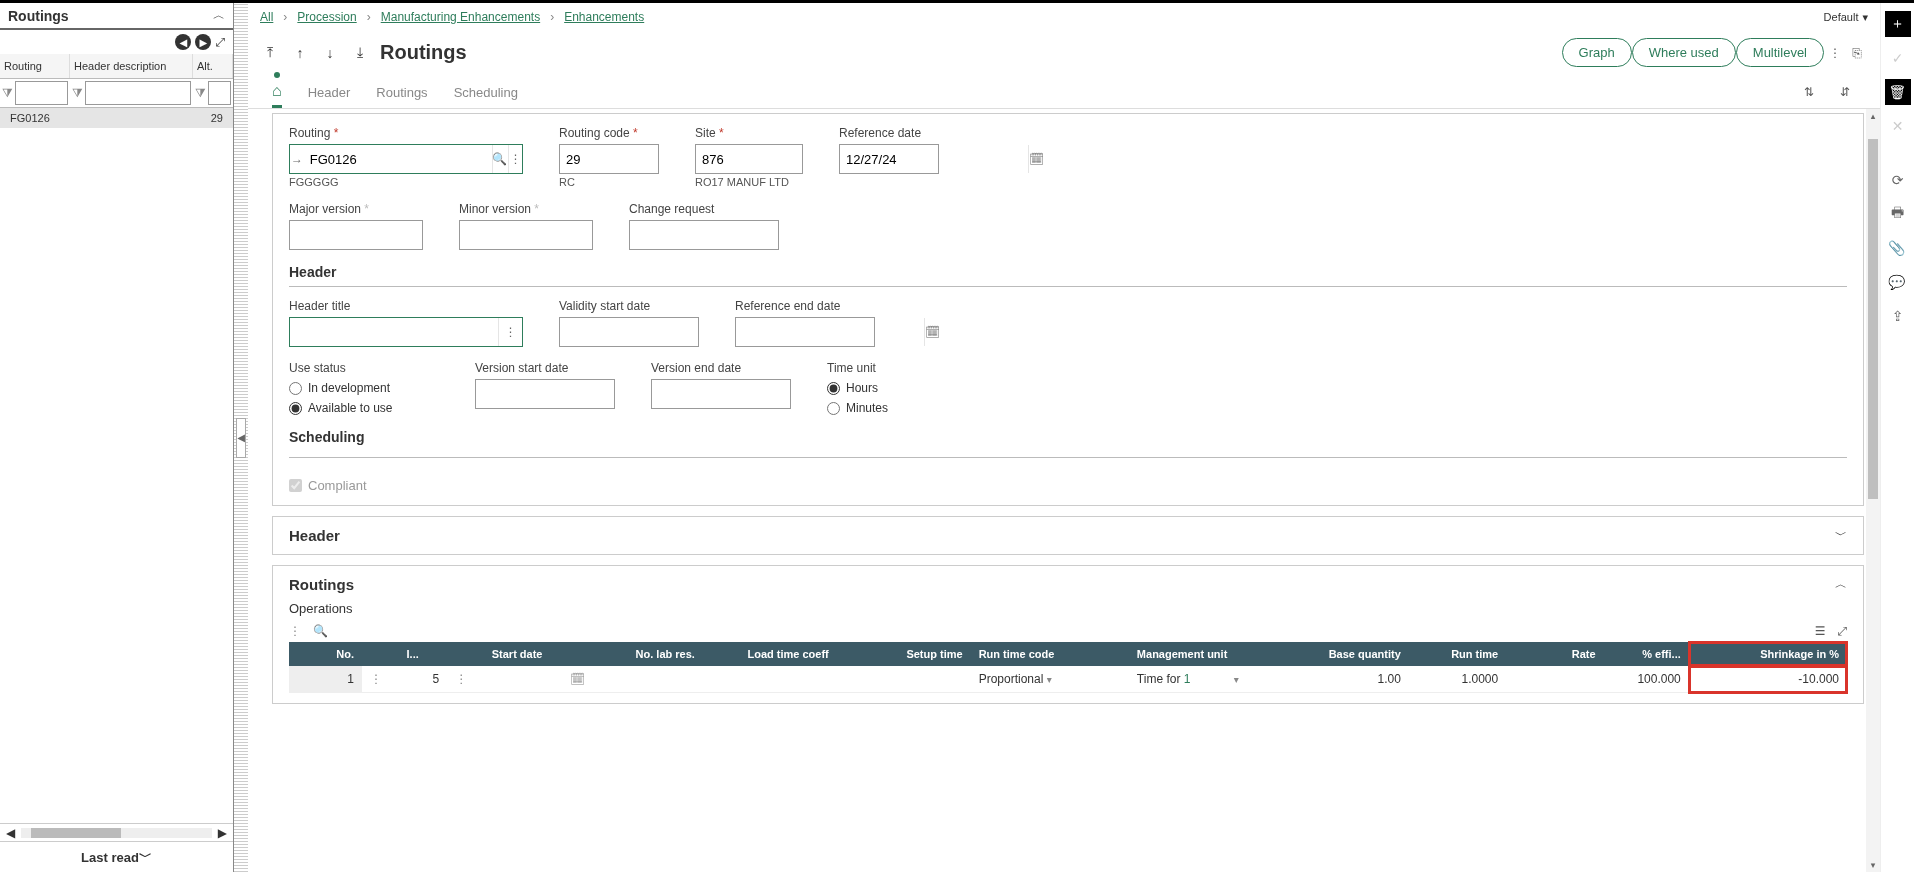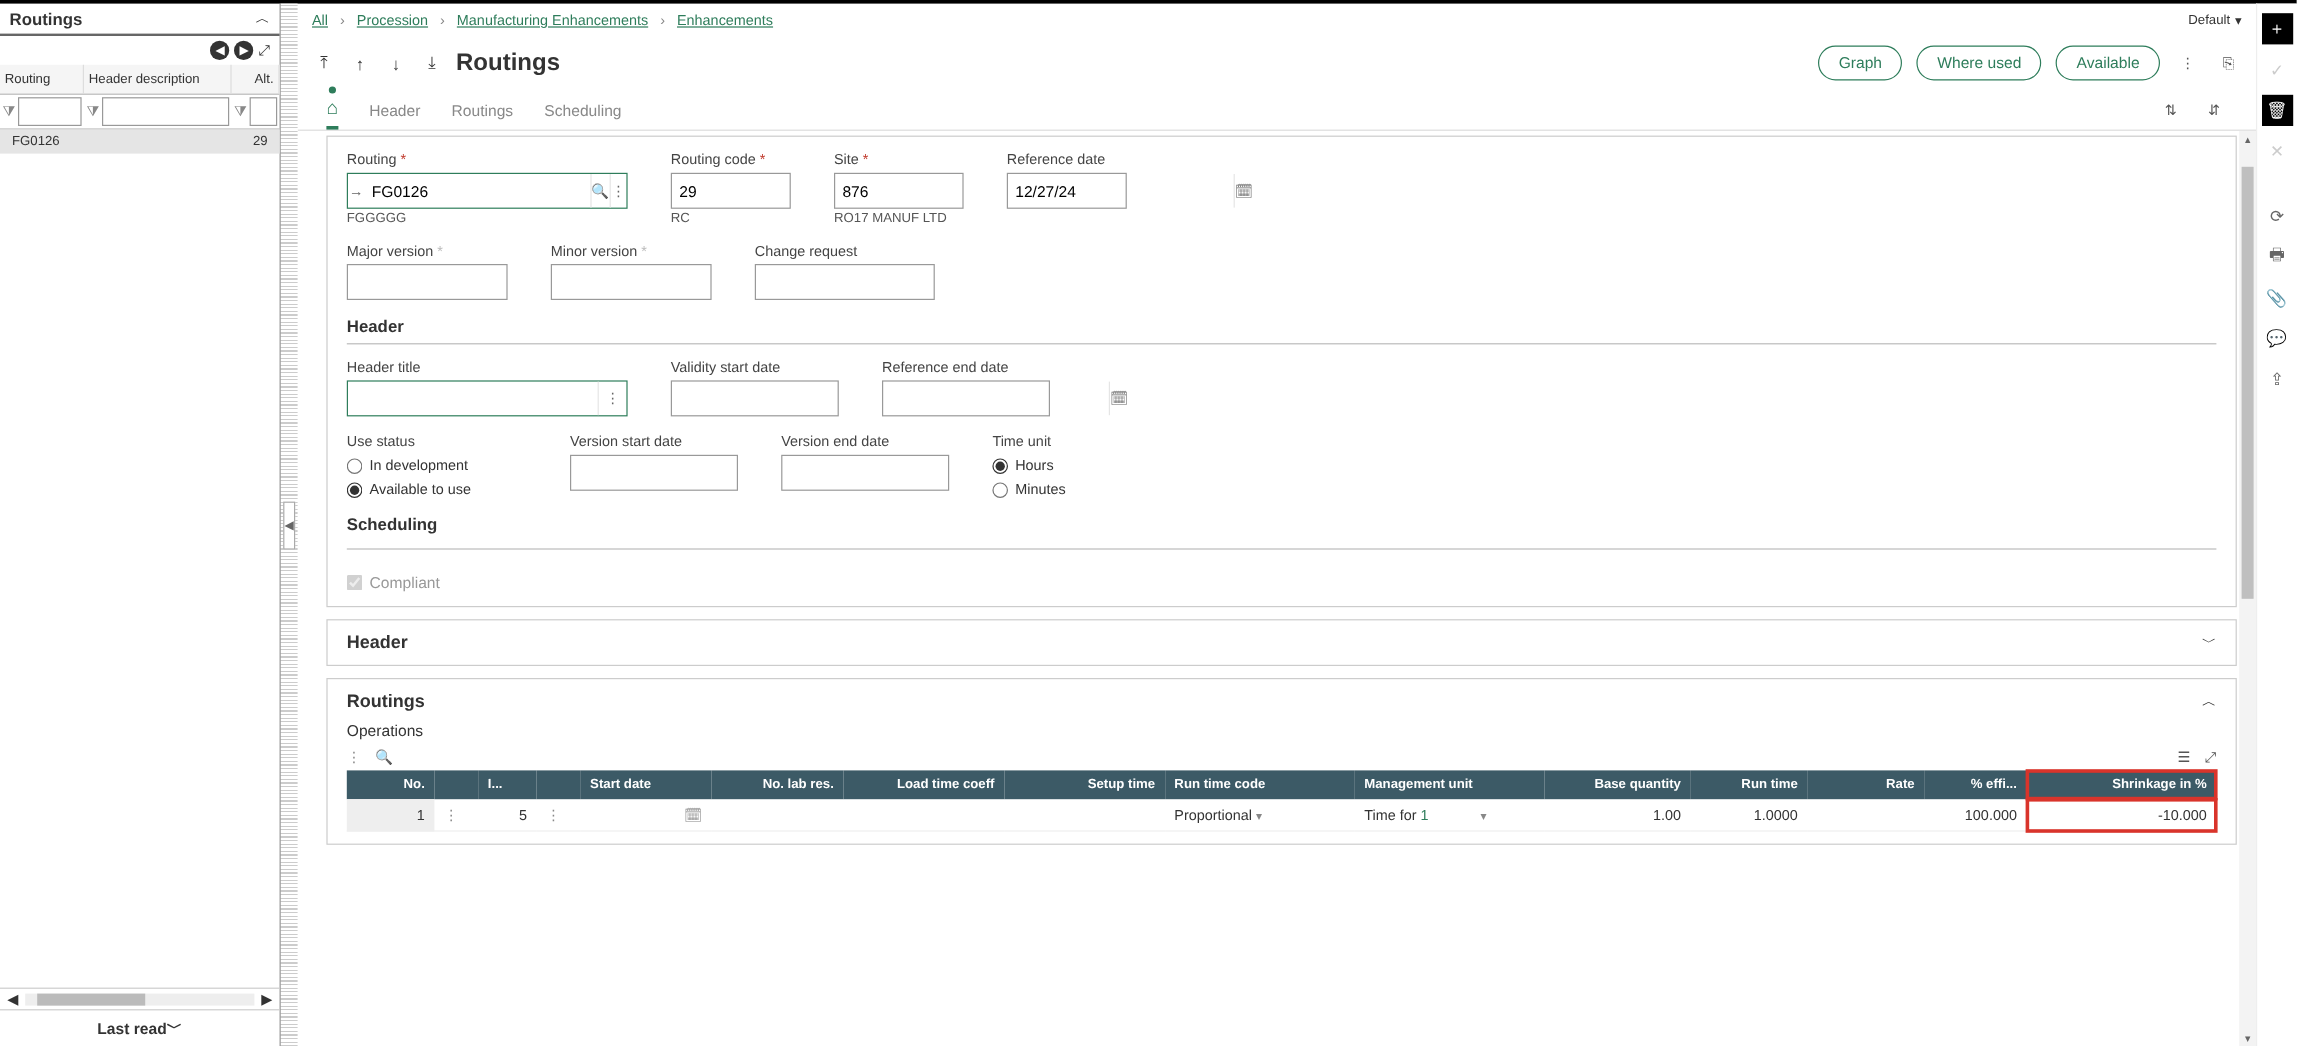--- a/index.html
+++ b/index.html
@@ -13,21 +13,21 @@
 .lp-header { display: flex; justify-content: space-between; align-items: center; padding: 4px 8px; border-bottom: 2px solid #666; }
 .lp-title { font-weight: bold; font-size: 14px; }
 .chev-up { font-size: 12px; }
 .lp-icons { display: flex; justify-content: flex-end; align-items: center; padding: 4px 8px; gap: 4px; }
 .circ-icon { display:inline-flex;width:16px;height:16px;border-radius:50%;background:#333;color:#fff;align-items:center;justify-content:center;font-size:10px; }
 .exp-icon { font-size: 12px; cursor: pointer; }
 .lp-cols { display: flex; background: #f5f5f5; border-bottom: 1px solid #bbb; }
 .lp-col { padding: 6px 4px; font-size: 11px; border-right: 1px solid #ddd; }
 .lp-col1 { width: 70px; }
 .lp-col2 { flex: 1; }
-.lp-col3 { width: 40px; text-align: right; }
+.lp-col3 { width: 40px; text-align: left; }
 .lp-filters { display: flex; border-bottom: 1px solid #bbb; padding: 2px 0; }
 .filt-cell { display: flex; align-items: center; padding: 0 2px; }
 .filt-cell input { width: 100%; height: 24px; border: 1px solid #999; font-size: 11px; padding: 0 2px; }
 .funnel { color:#888; font-size:12px; margin-right:2px; cursor:pointer;}
 .fc1 { width: 70px; } .fc2 { flex:1; } .fc3 { width: 40px; }
 .lp-row { display: flex; padding: 4px 4px; background: #e5e5e5; font-size: 11px; }
 .lp-r1 { width: 70px; padding-left: 6px;} .lp-r2 { flex:1; } .lp-r3 { width:40px; text-align:right; padding-right:6px;}
 .lp-body { flex: 1; }
 .lp-scroll { display:flex; align-items:center; justify-content:space-between; padding:2px 6px; border-top:1px solid #ccc; height:18px;}
 .lp-scroll .track { flex:1; height:10px; background:#eee; margin:0 6px; position:relative; }
@@ -43,21 +43,21 @@
 .breadcrumb-row { display:flex; justify-content:space-between; align-items:center; padding: 4px 12px; height: 28px; }
 .breadcrumb { display:flex; align-items:center; gap:10px; font-size:12px; }
 .breadcrumb a { color: #2e7d5b; text-decoration: underline; cursor:pointer; }
 .breadcrumb .sep { color:#888; }
 .default-ctrl { display:flex; align-items:center; gap:4px; font-size:11px; cursor:pointer;}
 
 .title-row { display:flex; justify-content:space-between; align-items:center; padding: 4px 12px; height:44px; border-bottom:1px solid #fff;}
 .title-left { display:flex; align-items:center; gap:10px; }
 .nav-arrow { width:20px; text-align:center; color:#333; font-size:14px; cursor:pointer; }
 .page-title { font-size:20px; font-weight:bold; }
-.title-right { display:flex; align-items:center; gap:12px; }
+.title-right { display:flex; align-items:center; }
 .pill-btn { border:1px solid #2e7d5b; color:#2e7d5b; background:#fff; border-radius:16px; padding:6px 16px; font-size:13px; cursor:pointer; font-weight:500;}
 .icon-btn { width:22px; height:22px; display:flex; align-items:center; justify-content:center; cursor:pointer; color:#555;}
 
 .tabs-row { display:flex; align-items:center; justify-content:space-between; padding: 0 24px; height:34px; border-bottom:1px solid #ddd;}
 .tabs { display:flex; align-items:flex-end; gap:26px; height:100%;}
 .tab { color:#888; font-size:13px; padding:8px 0; cursor:pointer; position:relative;}
 .home-tab { color:#2e7d5b; border-bottom:3px solid #2e7d5b; padding-bottom:5px; font-size:16px;}
 .tab-dot { position:absolute; top:-2px; left:50%; width:6px;height:6px;background:#2e7d5b;border-radius:50%; transform:translateX(-50%);}
 .tabs-right { display:flex; gap:14px; }
 
@@ -203,21 +203,21 @@
       <div class="title-left">
         <span class="nav-arrow">⤒</span>
         <span class="nav-arrow">↑</span>
         <span class="nav-arrow">↓</span>
         <span class="nav-arrow">⤓</span>
         <span class="page-title">Routings</span>
       </div>
       <div class="title-right">
         <button class="pill-btn">Graph</button>
         <button class="pill-btn">Where used</button>
-        <button class="pill-btn">Available</button>
+        <button class="pill-btn">Multilevel</button>
         <span class="icon-btn">⋮</span>
         <span class="icon-btn">⎘</span>
       </div>
     </div>
 
     <div class="tabs-row">
       <div class="tabs">
         <span class="tab home-tab">⌂<span class="tab-dot"></span></span>
         <span class="tab">Header</span>
         <span class="tab">Routings</span>

